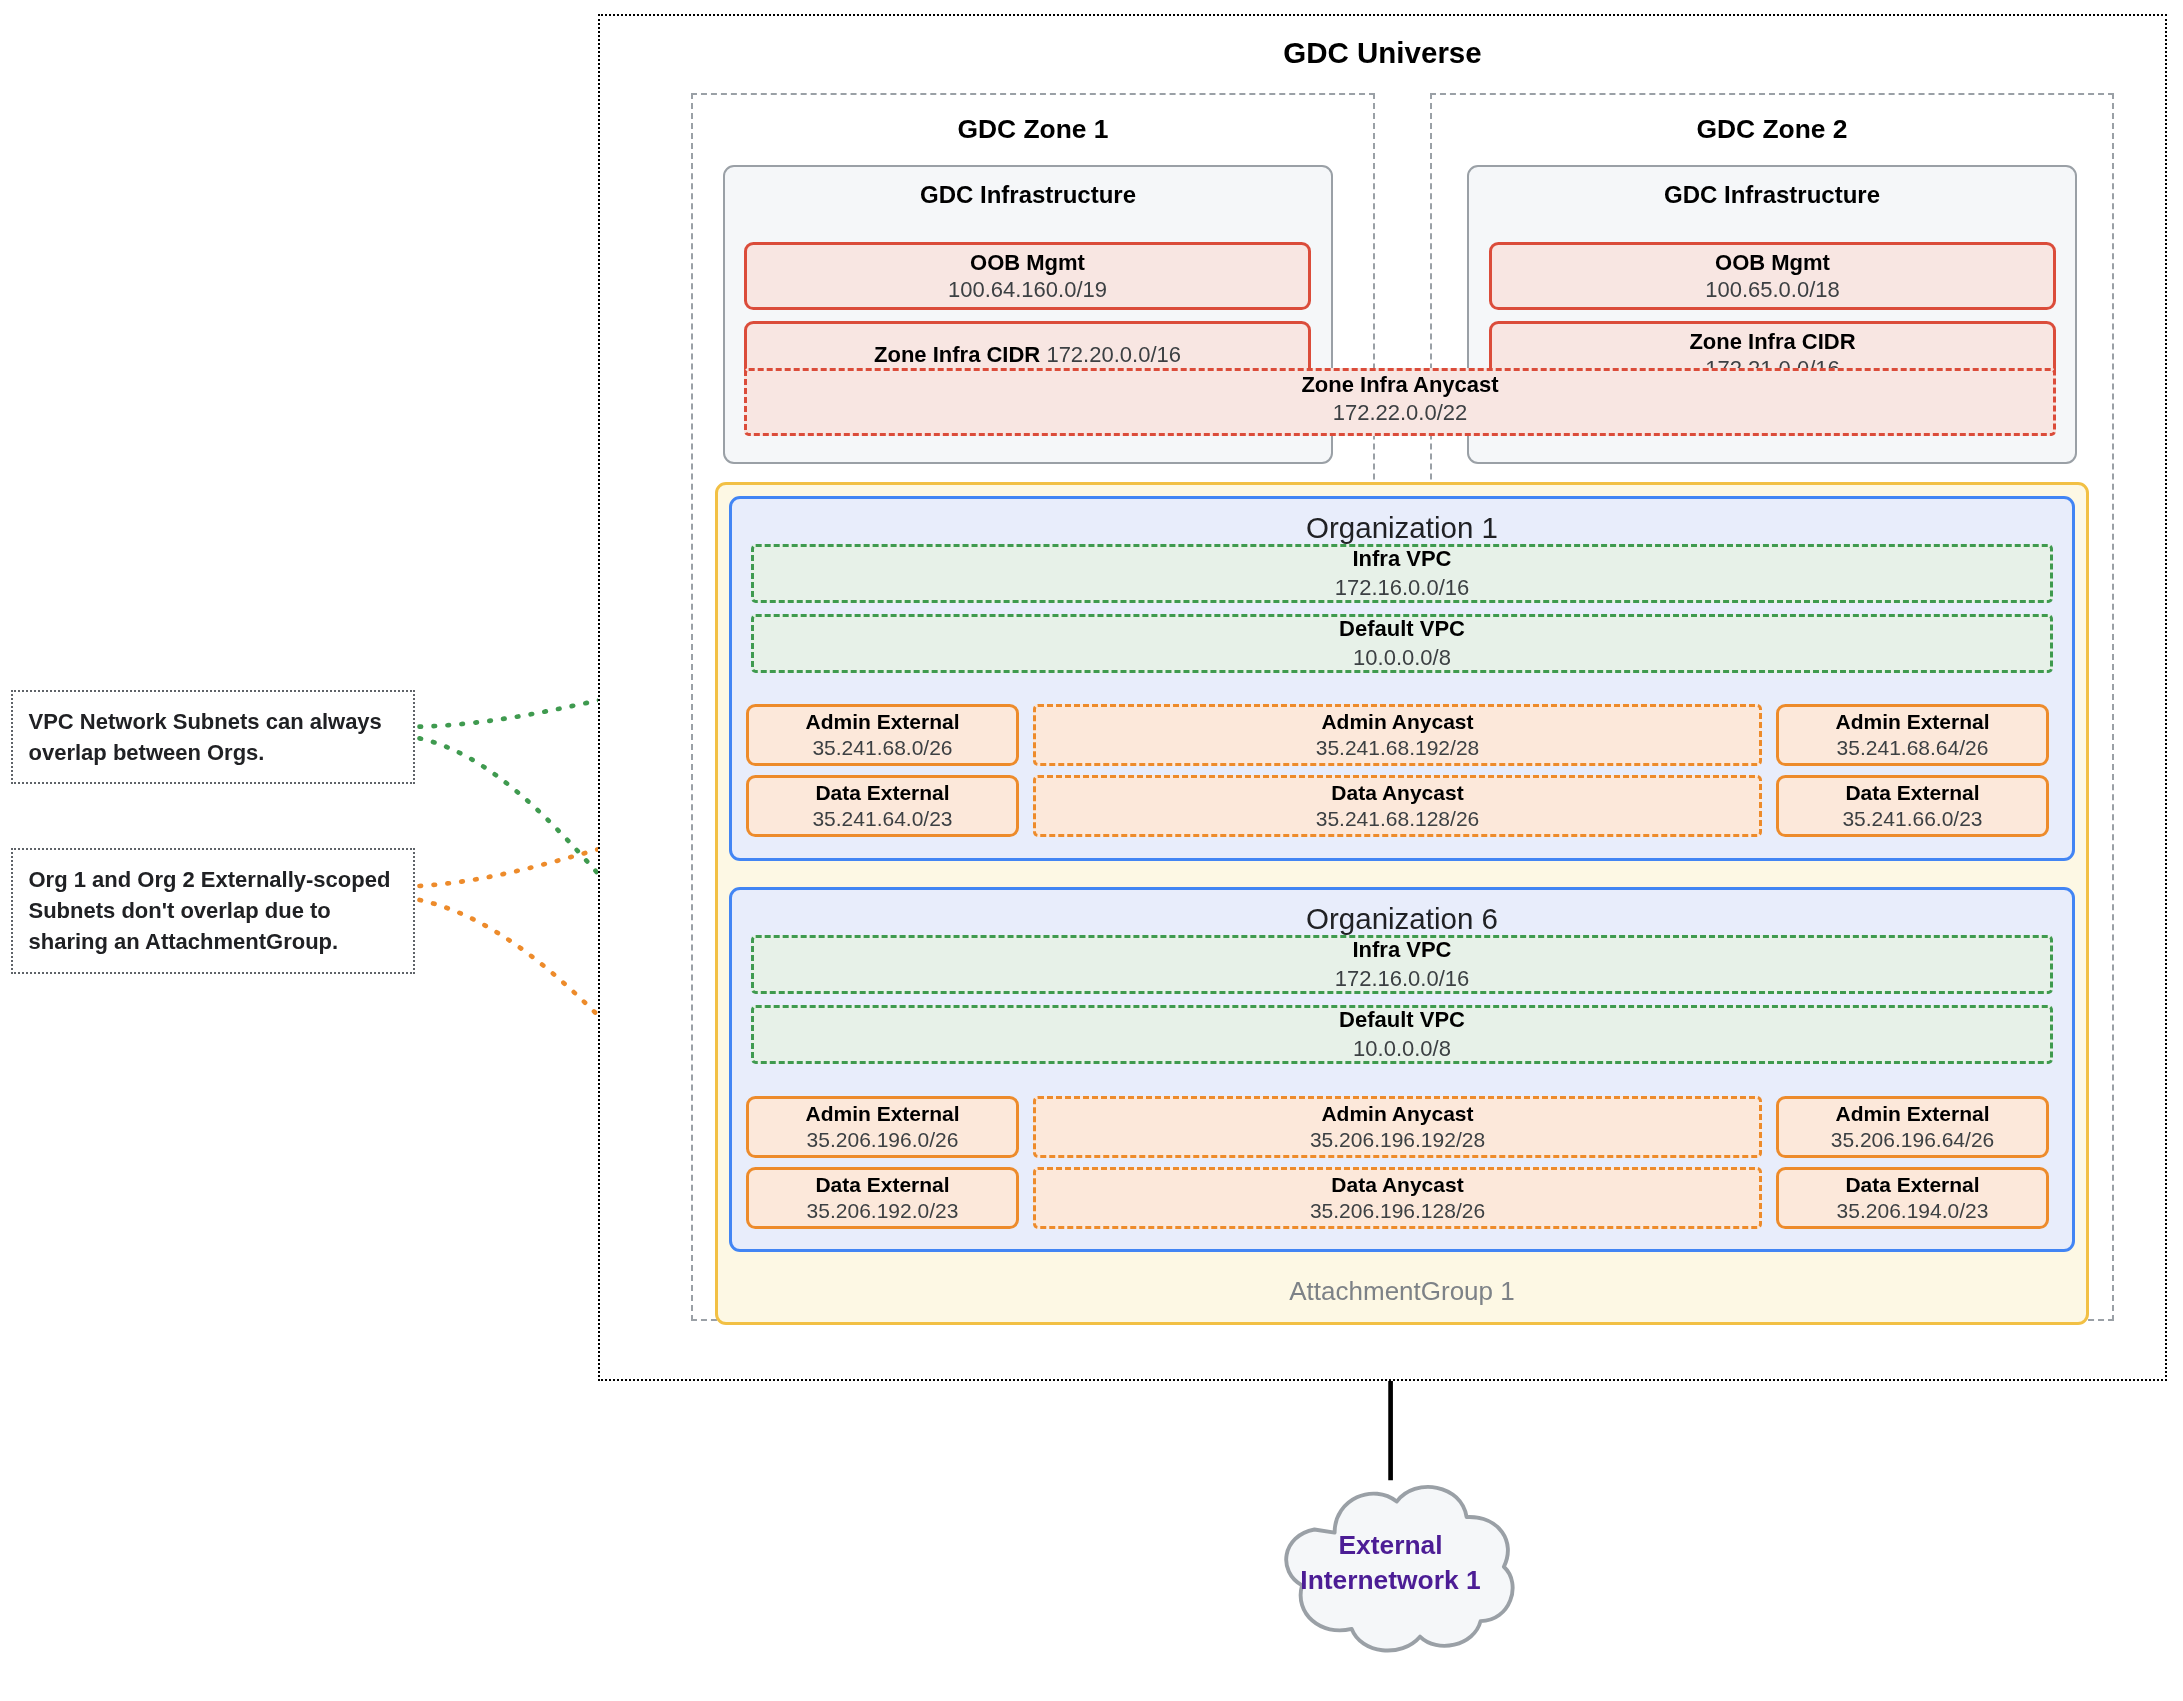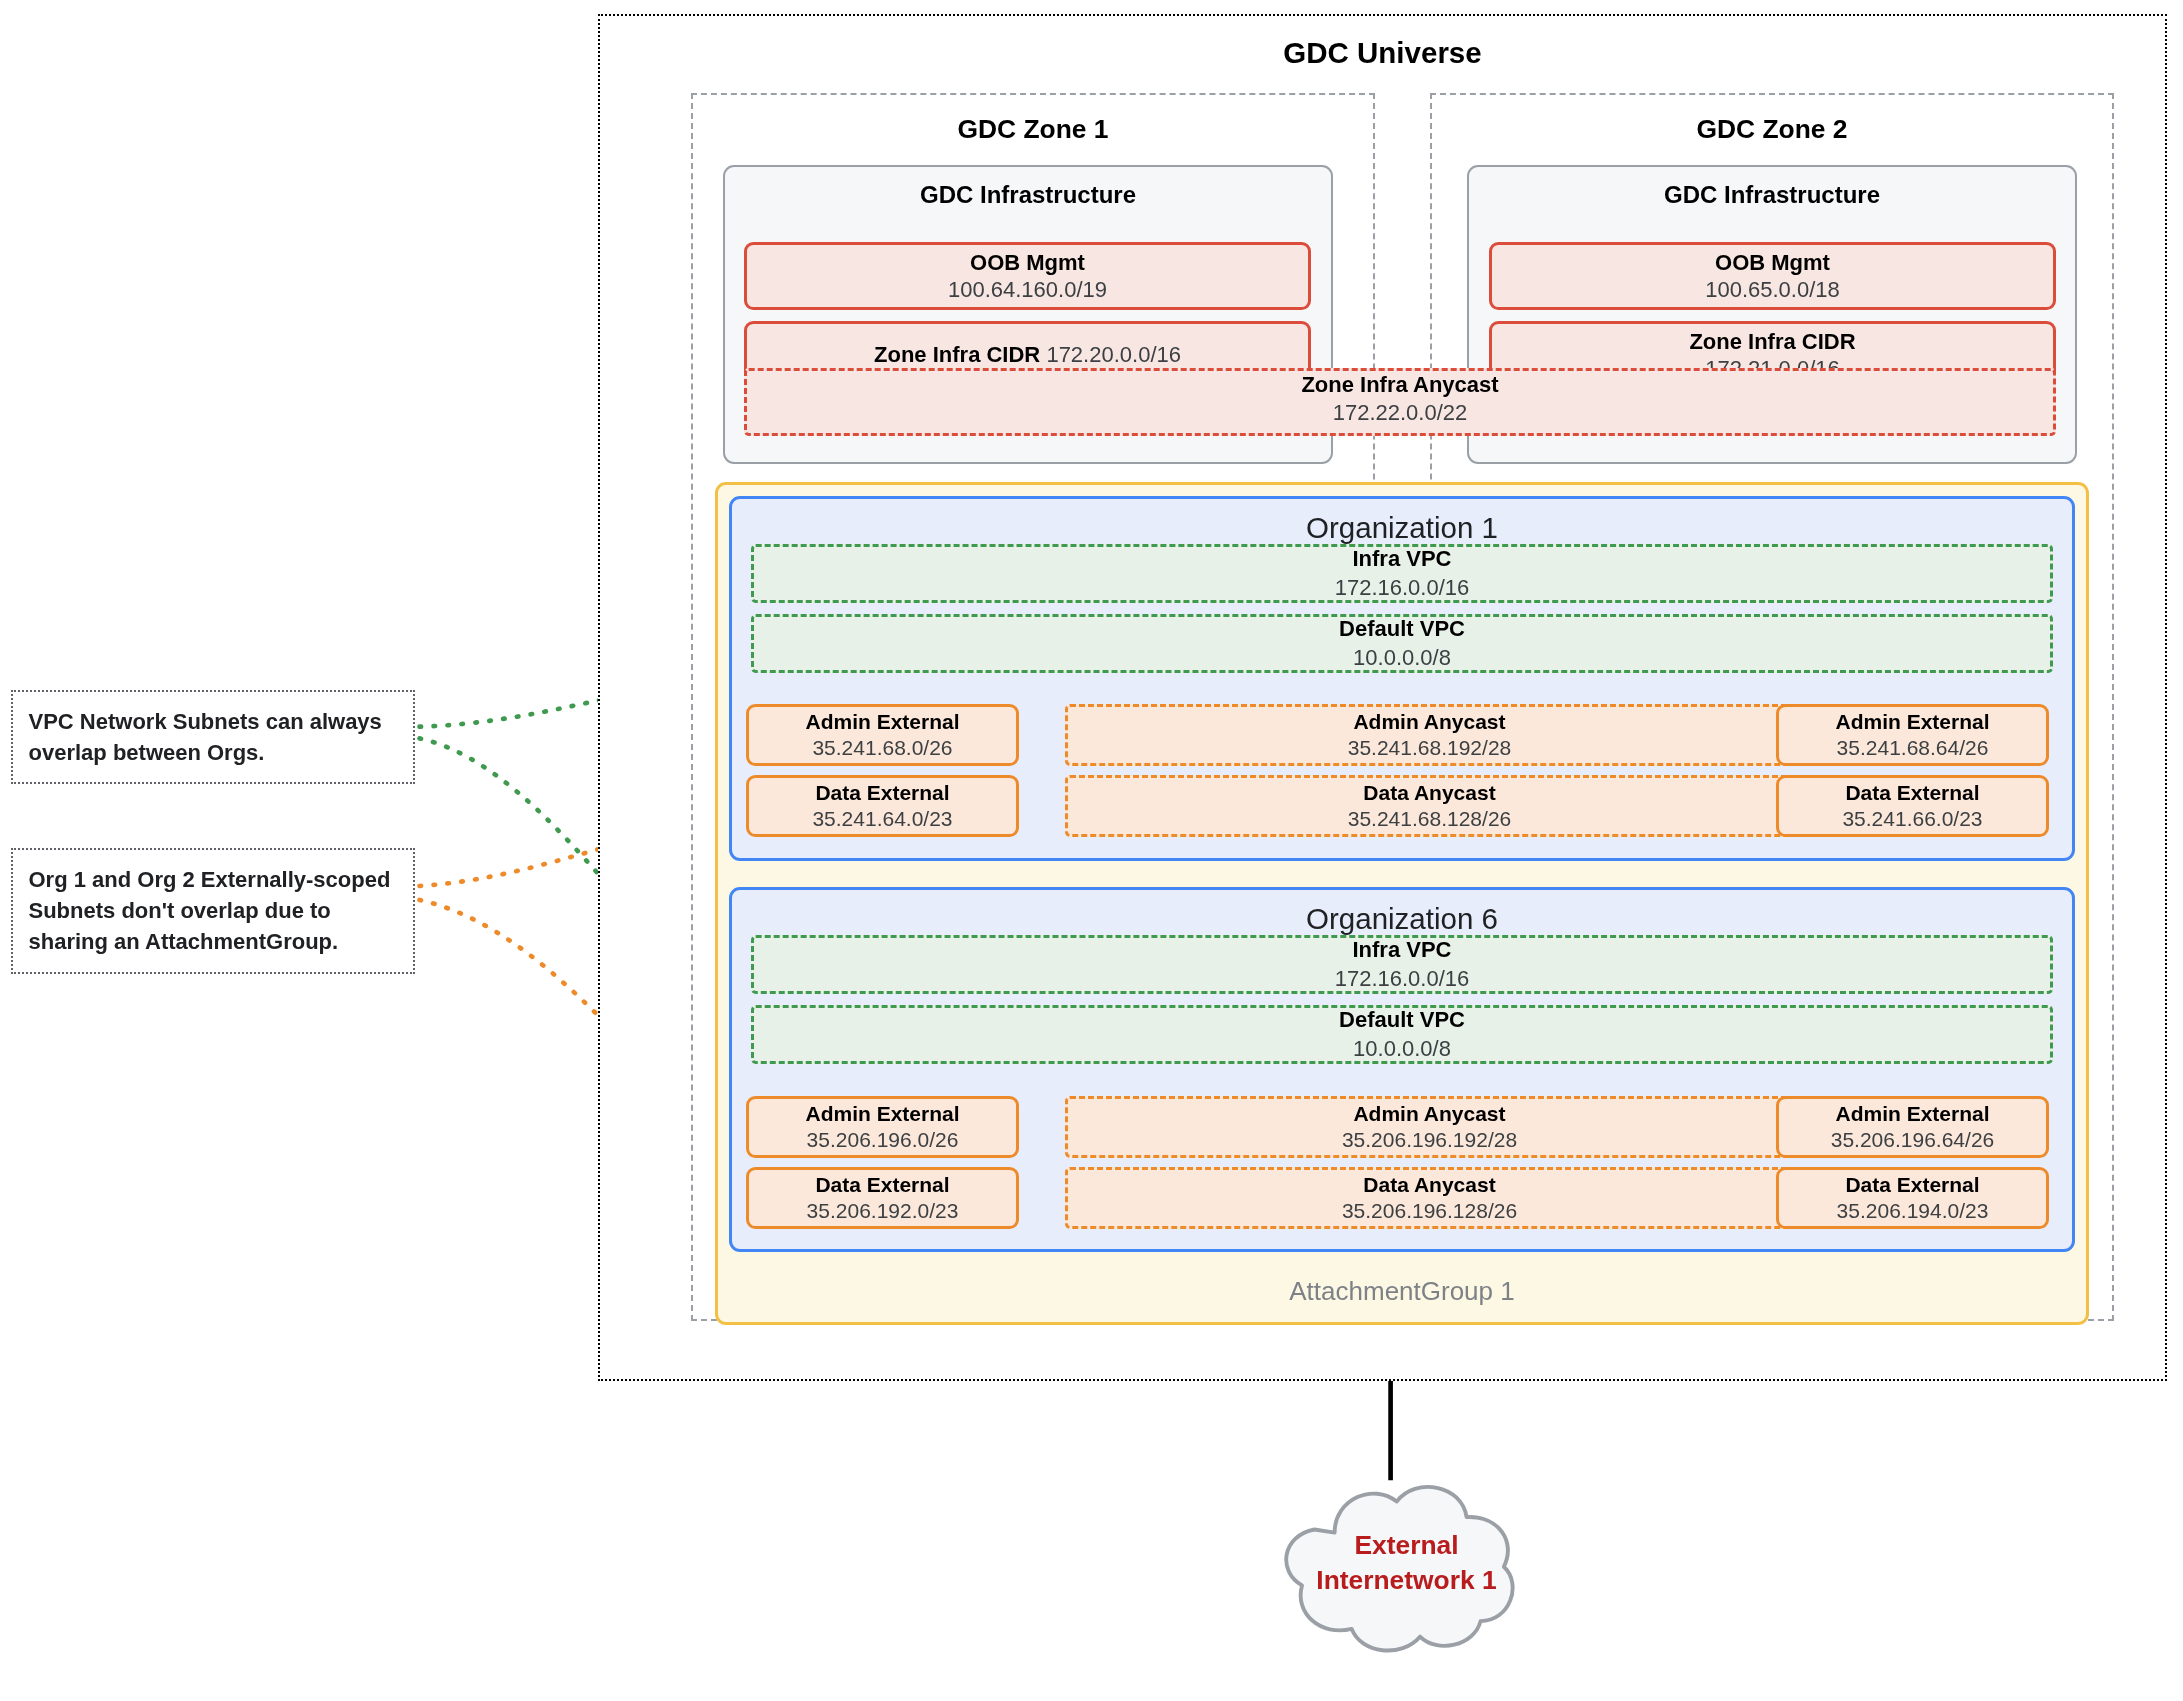--- a/index.html
+++ b/index.html
@@ -119,43 +119,43 @@
   .vpc .t1 { font-size: 22px; font-weight: bold; color: #000; line-height: 1.3; }
   .vpc .t2 { font-size: 22px; color: #3c4043; line-height: 1.3; }
 
   
   .subnet {
     background: #fce8da;
     display: flex; flex-direction: column;
     align-items: center; justify-content: center;
   }
   .subnet.solid { border: 3.1px solid #ed8b2b; border-radius: 9.3px; }
-  .subnet.dashed { border: 3.1px dashed #ed8b2b; border-radius: 5px; margin-left: 32px; }
+  .subnet.dashed { border: 3.1px dashed #ed8b2b; border-radius: 5px; }
   .subnet .t1 { font-size: 21px; font-weight: bold; color: #000; line-height: 1.25; }
   .subnet .t2 { font-size: 21px; color: #3c4043; line-height: 1.25; }
 
   
   .callout {
     border: 2.3px dotted #5f6368;
     background: #ffffff;
     padding: 14px 15.5px;
     font-size: 22px;
     color: #202124;
     line-height: 1.42;
     font-weight: bold;
   }
   #callout1 { left: 11px; top: 690px; width: 404px; }
   #callout2 { left: 11px; top: 848px; width: 404px; }
 
   
   #cloud-wrap { left: 1243px; top: 1461px; width: 295px; height: 210px; }
   #cloud-label {
-    position: absolute; left: 16px; top: 67px; width: 100%;
+    position: absolute; left: 0; top: 67px; width: 100%;
     text-align: center;
-    font-size: 26.4px; font-weight: bold; color: #b91c1c;
+    font-size: 26.4px; font-weight: bold; color: #4c1d95;
     line-height: 1.32;
   }
 
   #connectors { left: 0; top: 0; width: 2183px; height: 1702px; pointer-events: none; }
 </style>
 </head>
 <body>
 
 <svg class="abs" id="connectors" viewBox="0 0 2810 2190" xmlns="http://www.w3.org/2000/svg">
 

